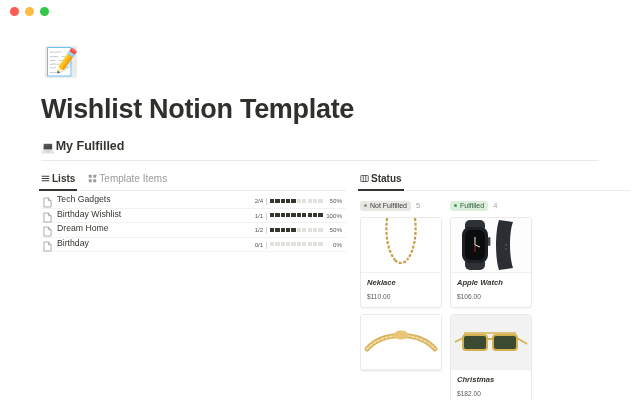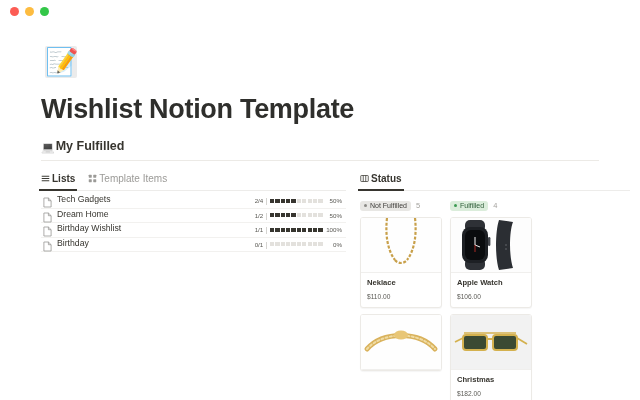--- a/index.html
+++ b/index.html
@@ -250,20 +250,21 @@
     overflow: hidden;
   }
   .card-body { padding: 5px 6px 7px 6px; }
   .card-title {
     font-size: 7.6px;
     font-weight: bold;
     color: #37352f;
     margin-bottom: 6px;
     white-space: nowrap;
     overflow: hidden;
+    font-style: italic;
   }
   .card-price {
     font-size: 6.6px;
     color: #5b5a55;
   }
 </style>
 </head>
 <body>
 
 <div class="window">
@@ -343,64 +344,64 @@
             </span>
           </div>
 
           <div class="list-row">
             <span class="doc-icon">
               <svg width="9" height="11" viewBox="0 0 10 12" fill="none" stroke="#9b9a97" stroke-width="0.9">
                 <path d="M1 1h5l3 3v7H1z"></path>
                   <path d="M6 1v3h3"></path>
               </svg>
             </span>
+            <span class="list-name">Birthday Wishlist</span>
+            <span class="progress-wrap">
+              <span class="frac">1/1</span>
+              <span class="bar-pipe">|</span>
+              <span class="segments">
+                  <span class="seg on"></span>
+                  <span class="seg on"></span>
+                  <span class="seg on"></span>
+                  <span class="seg on"></span>
+                  <span class="seg on"></span>
+                  <span class="seg on"></span>
+                  <span class="seg on"></span>
+                  <span class="seg on"></span>
+                  <span class="seg on"></span>
+                  <span class="seg on"></span>
+                </span>
+              <span class="pct">100%</span>
+            </span>
+          </div>
+
+          <div class="list-row">
+            <span class="doc-icon">
+              <svg width="9" height="11" viewBox="0 0 10 12" fill="none" stroke="#9b9a97" stroke-width="0.9">
+                <path d="M1 1h5l3 3v7H1z"></path>
+                  <path d="M6 1v3h3"></path>
+              </svg>
+            </span>
             <span class="list-name">Dream Home</span>
             <span class="progress-wrap">
               <span class="frac">1/2</span>
               <span class="bar-pipe">|</span>
               <span class="segments">
                   <span class="seg on"></span>
                   <span class="seg on"></span>
                   <span class="seg on"></span>
                   <span class="seg on"></span>
                   <span class="seg on"></span>
                   <span class="seg"></span>
                   <span class="seg"></span>
                   <span class="seg"></span>
                   <span class="seg"></span>
                   <span class="seg"></span>
                 </span>
               <span class="pct">50%</span>
-            </span>
-          </div>
-
-          <div class="list-row">
-            <span class="doc-icon">
-              <svg width="9" height="11" viewBox="0 0 10 12" fill="none" stroke="#9b9a97" stroke-width="0.9">
-                <path d="M1 1h5l3 3v7H1z"></path>
-                  <path d="M6 1v3h3"></path>
-              </svg>
-            </span>
-            <span class="list-name">Birthday Wishlist</span>
-            <span class="progress-wrap">
-              <span class="frac">1/1</span>
-              <span class="bar-pipe">|</span>
-              <span class="segments">
-                  <span class="seg on"></span>
-                  <span class="seg on"></span>
-                  <span class="seg on"></span>
-                  <span class="seg on"></span>
-                  <span class="seg on"></span>
-                  <span class="seg on"></span>
-                  <span class="seg on"></span>
-                  <span class="seg on"></span>
-                  <span class="seg on"></span>
-                  <span class="seg on"></span>
-                </span>
-              <span class="pct">100%</span>
             </span>
           </div>
 
           <div class="list-row">
             <span class="doc-icon">
               <svg width="9" height="11" viewBox="0 0 10 12" fill="none" stroke="#9b9a97" stroke-width="0.9">
                 <path d="M1 1h5l3 3v7H1z"></path>
                   <path d="M6 1v3h3"></path>
               </svg>
             </span>

